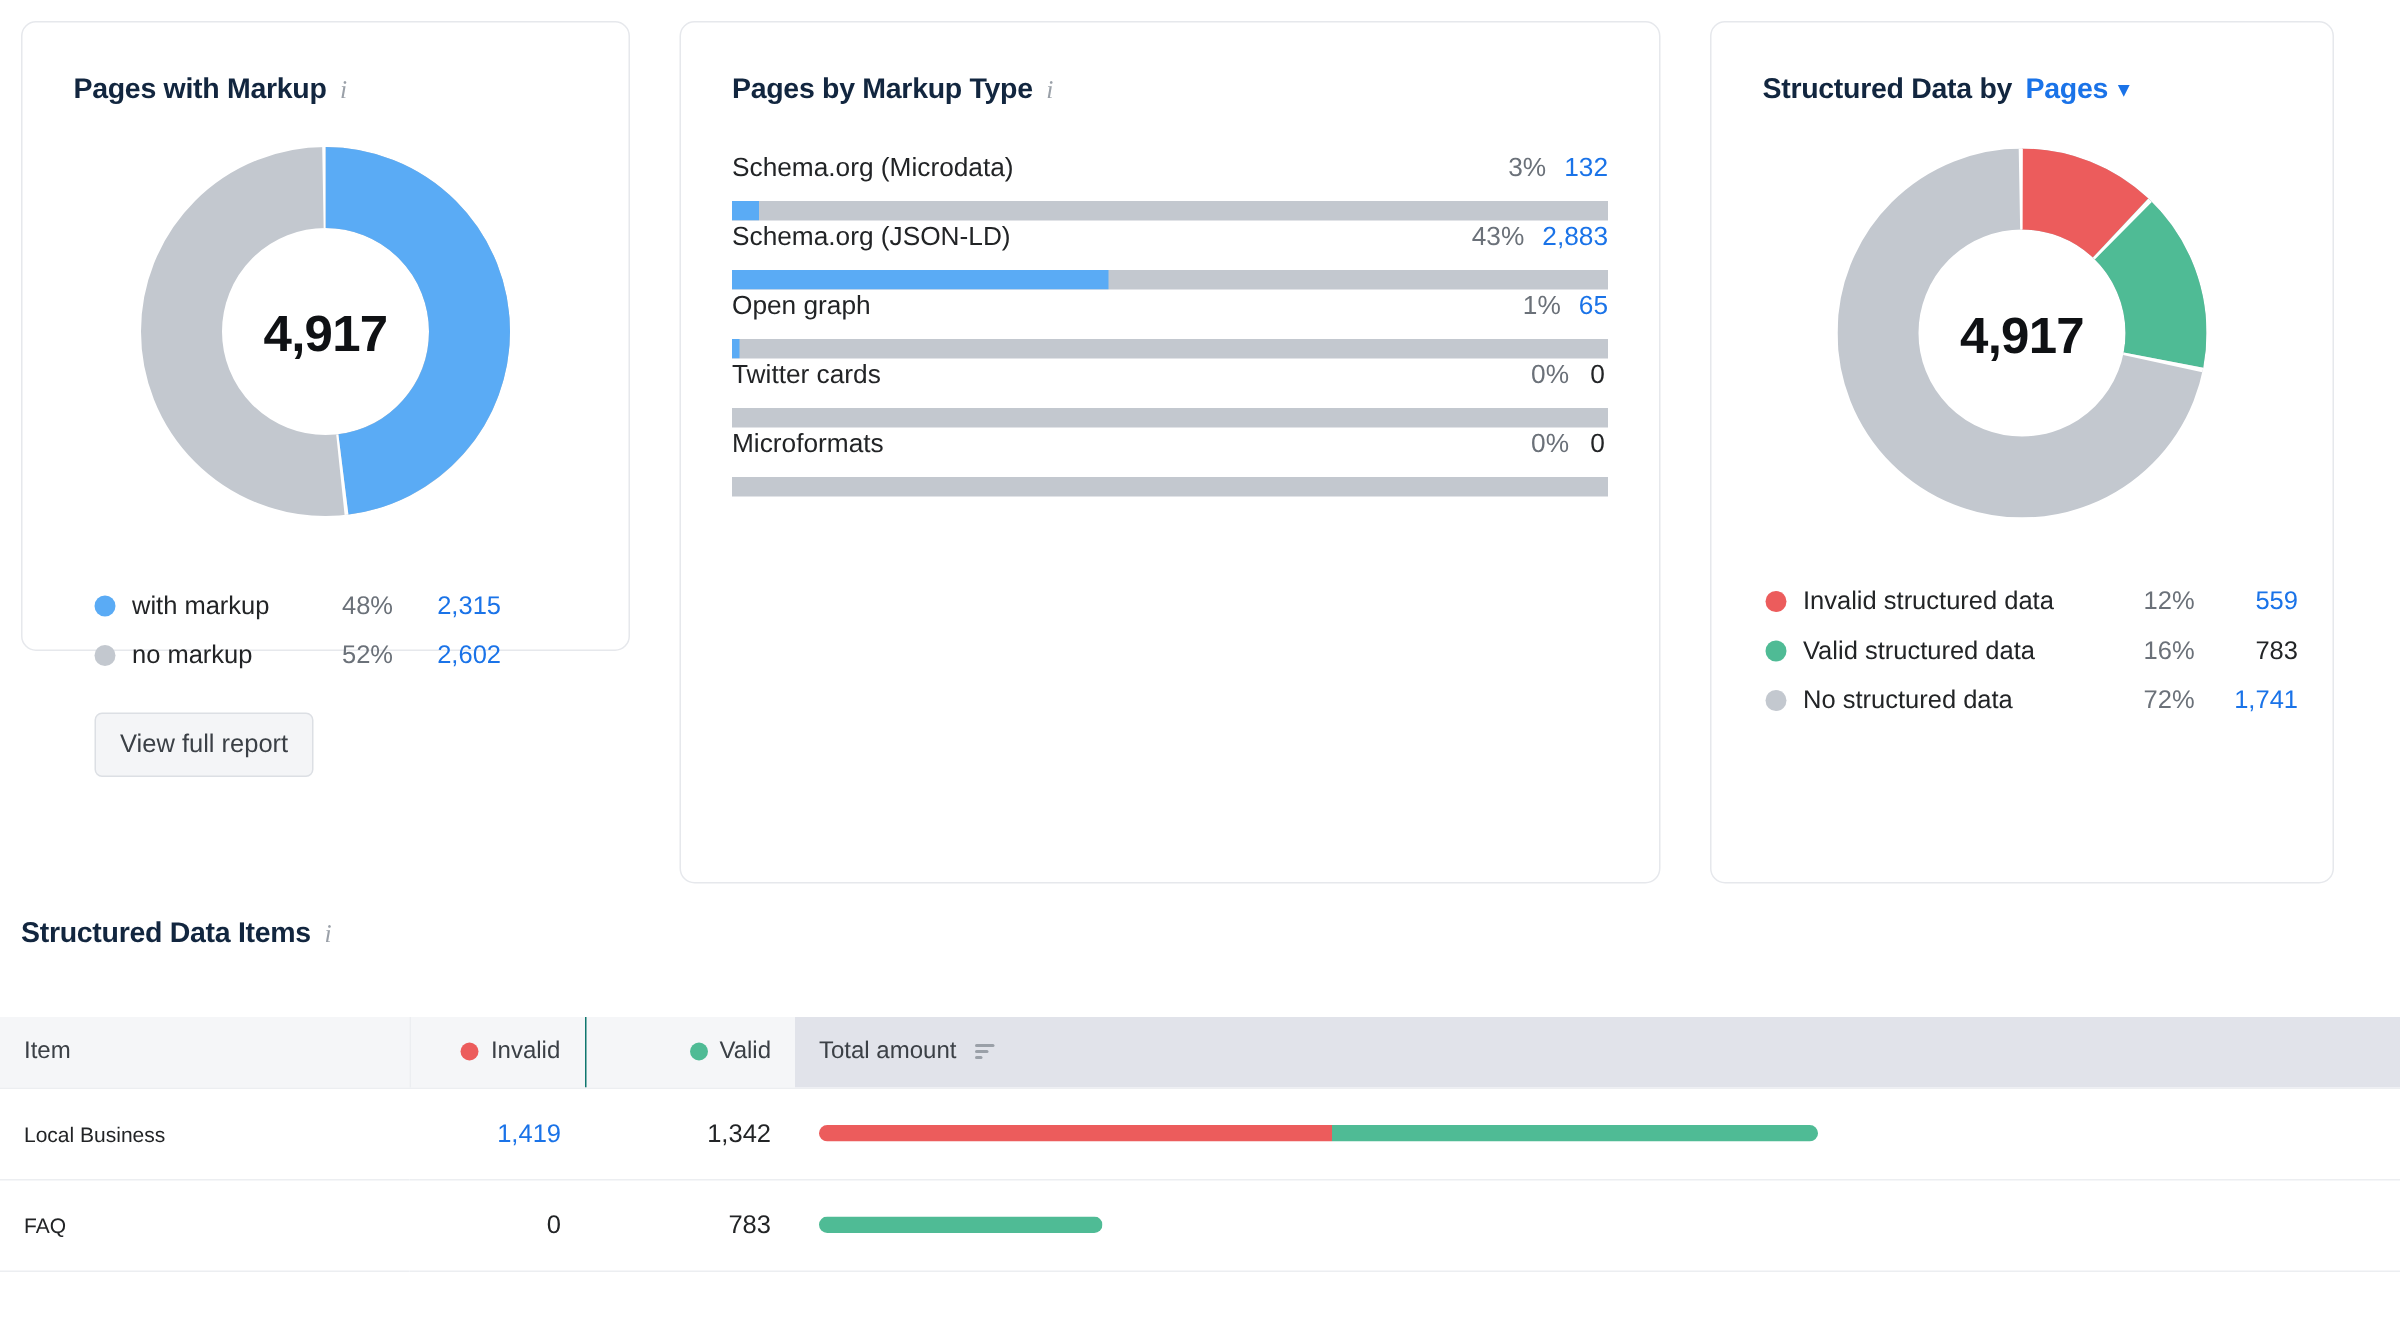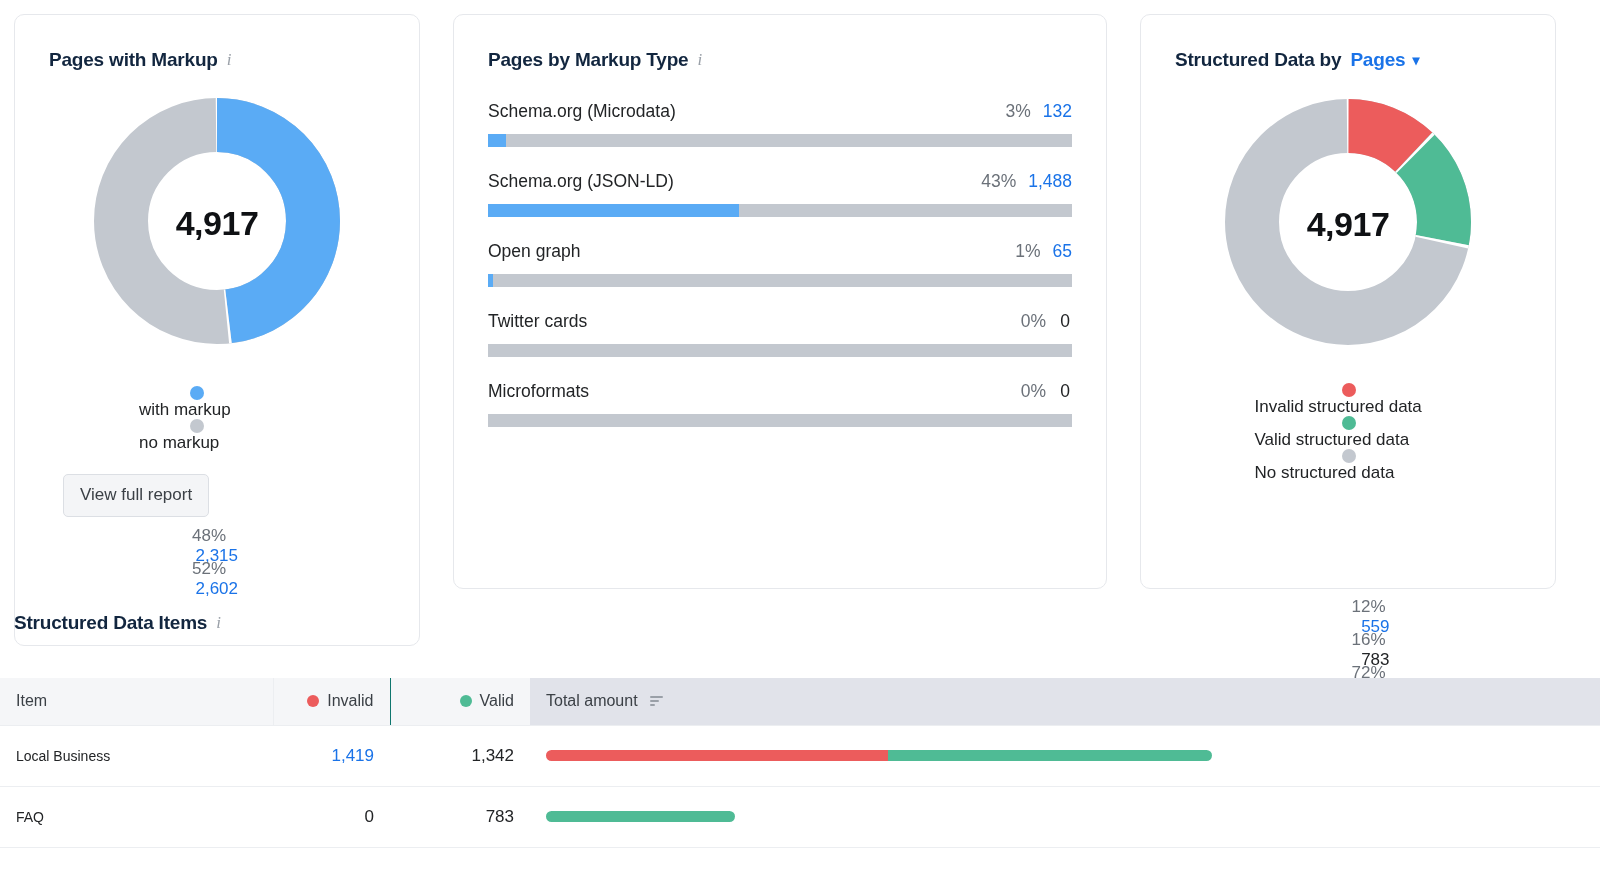--- a/index.html
+++ b/index.html
@@ -17,21 +17,21 @@
     display: flex;
     gap: 33px;
     padding: 14px 14px 0 14px;
   }
   .card {
     background: #fff;
     border: 1px solid #e6e8ec;
     border-radius: 10px;
     position: relative;
   }
-  .card-left   { width: 406px; height: 632px; }
+  .card-left   { width: 406px; height: 420px; }
   .card-middle { width: 654px; height: 575px; }
   .card-right  { width: 416px; height: 575px; }
 
   .card-title {
     font-size: 19px;
     font-weight: bold;
     color: #12263f;
     letter-spacing: -0.2px;
     display: flex;
     align-items: center;
@@ -73,21 +73,20 @@
     display: flex; align-items: center; justify-content: center;
     font-size: 34px; font-weight: bold; color: #0f1114;
     letter-spacing: -0.5px;
   }
 
   
   .legend { font-size: 17px; color: #222426; }
   .legend-row {
     display: flex; align-items: center;
     height: 33px;
-    flex-direction: column;
   }
   .dot {
     width: 14px; height: 14px; border-radius: 50%;
     flex: 0 0 14px; margin-right: 11px;
   }
   .lg-label { flex: 1 1 auto; white-space: nowrap; }
   .lg-pct   { color: #6b7179; text-align: right; }
   .lg-val   { text-align: right; color: #1a73e8; }
   .lg-val.plain { color: #222426; }
 
@@ -109,21 +108,21 @@
     border-radius: 5px;
     font-size: 17px;
     color: #3b4046;
     padding: 10px 16px 11px 16px;
     font-family: inherit;
     cursor: pointer;
   }
 
   
   .bars { padding: 30px 34px 0 34px; }
-  .bar-block { margin-bottom: 24px; }
+  .bar-block { }
   .bar-head {
     display: flex; align-items: baseline;
     font-size: 17.5px; color: #222426;
     margin-bottom: 12px;
   }
   .bar-name { flex: 1 1 auto; }
   .bar-pct  { color: #6b7179; margin-right: 12px; }
   .bar-val  { color: #1a73e8; min-width: 14px; text-align: center; }
   .bar-val.zero { color: #222426; }
   .bar-track {
@@ -258,21 +257,21 @@
           </div>
           <div class="bar-track">
             <div class="bar-fill" style="width:3%"></div>
           </div>
         </div>
 
         <div class="bar-block">
           <div class="bar-head">
             <span class="bar-name">Schema.org (JSON-LD)</span>
             <span class="bar-pct">43%</span>
-            <span class="bar-val">1,488</span>
+            <span class="bar-val">2,883</span>
           </div>
           <div class="bar-track">
             <div class="bar-fill" style="width:43%"></div>
           </div>
         </div>
 
         <div class="bar-block">
           <div class="bar-head">
             <span class="bar-name">Open graph</span>
             <span class="bar-pct">1%</span>

